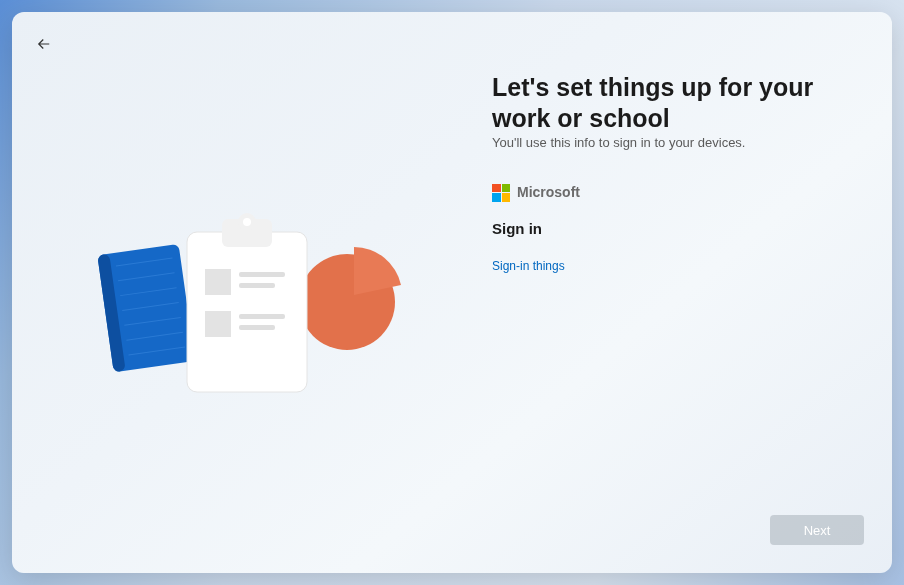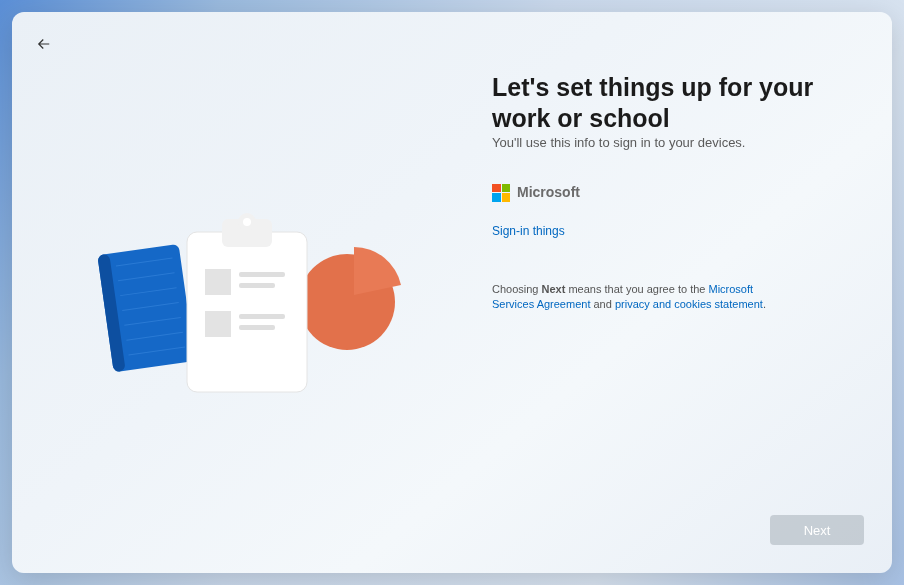--- a/index.html
+++ b/index.html
@@ -165,21 +165,19 @@
     <div class="ms-brand">
       <div class="ms-logo">
         <div></div>
           <div></div>
           <div></div>
           <div></div>
       </div>
       <span class="ms-brand-text">Microsoft</span>
     </div>
 
+    <div class="signin-label">Sign in</div>
     <a class="signin-options">Sign-in things</a>
 
-    <div class="legal">
-      <span>Choosing </span><span class="bold">Next</span><span> means that you agree to the </span><a>Microsoft Services Agreement</a><span> and </span><a>privacy and cookies statement</a><span>.</span>
-    </div>
   </div>
 
   <button class="next-btn">Next</button>
 </div>
 
 </body></html>

